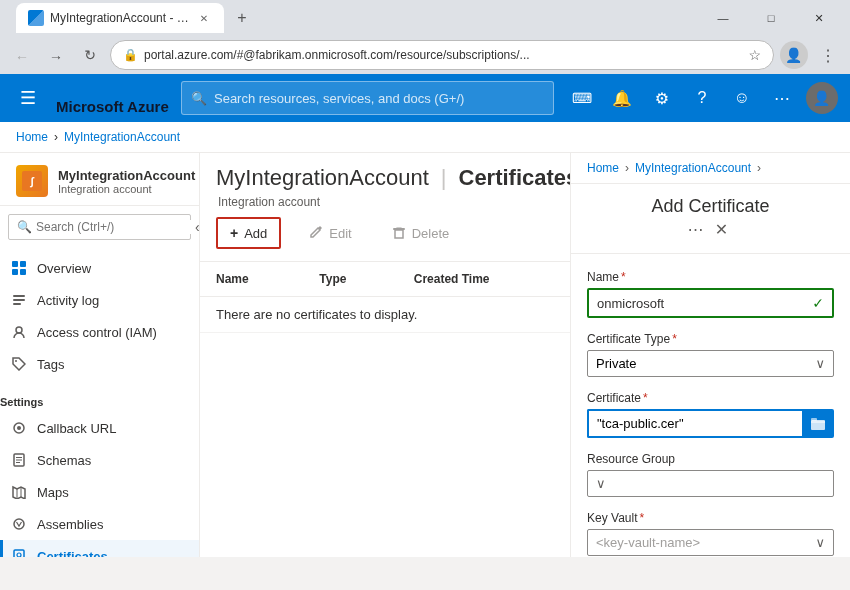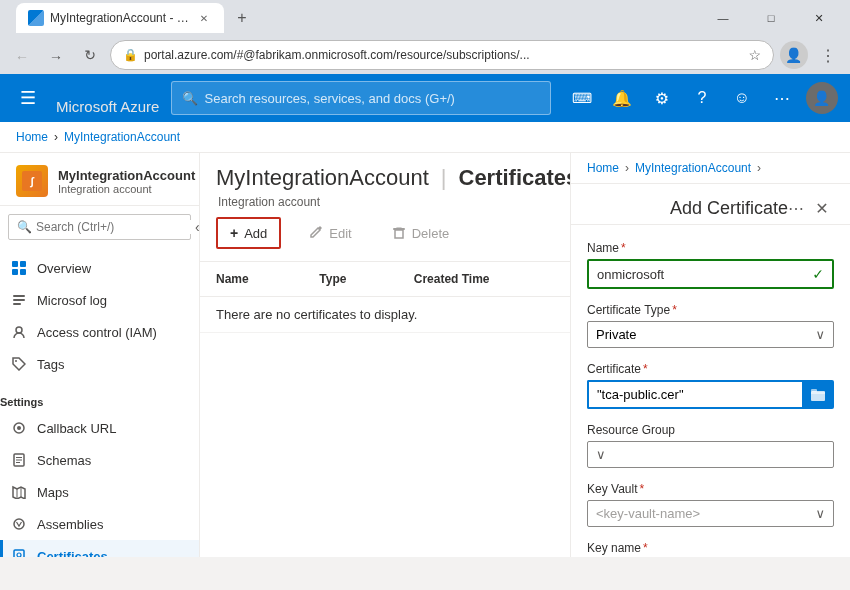--- a/index.html
+++ b/index.html
@@ -23,21 +23,21 @@
     .url-bar { flex: 1; display: flex; align-items: center; background: white; border: 1px solid #bbb; border-radius: 16px; padding: 4px 12px; gap: 6px; height: 30px; }
     .url-lock { color: #555; font-size: 12px; }
     .url-text { flex: 1; font-size: 12px; color: #333; }
     .url-star { color: #555; font-size: 14px; }
     .browser-menu { width: 28px; height: 28px; display: flex; align-items: center; justify-content: center; border-radius: 50%; cursor: pointer; font-size: 16px; color: #555; }
     .profile-btn { width: 28px; height: 28px; background: #ccc; border-radius: 50%; display: flex; align-items: center; justify-content: center; font-size: 14px; cursor: pointer; }
 
     
     .azure-header { background: #0078d4; display: flex; align-items: center; height: 48px; padding: 0 12px; gap: 12px; }
     .hamburger { color: white; font-size: 18px; cursor: pointer; width: 32px; height: 32px; display: flex; align-items: center; justify-content: center; }
-    .azure-logo { color: #e5e5e5; font-weight: 400; font-size: 15px; margin-top: 16px; }
+    .azure-logo { color: #0f172a; font-weight: 700; font-size: 15px; margin-top: 16px; }
     .azure-search { flex: 1; max-width: 380px; display: flex; align-items: center; background: rgba(255,255,255,0.15); border: 1px solid rgba(255,255,255,0.4); border-radius: 3px; padding: 4px 10px; gap: 6px; height: 34px; color: white; }
     .azure-search input { background: transparent; border: none; outline: none; color: white; font-size: 13px; flex: 1; }
     .azure-search input::placeholder { color: rgba(255,255,255,0.8); }
     .azure-header-right { margin-left: auto; display: flex; align-items: center; gap: 8px; }
     .header-icon-btn { width: 32px; height: 32px; display: flex; align-items: center; justify-content: center; color: white; cursor: pointer; font-size: 16px; }
     .header-avatar { width: 32px; height: 32px; background: #6c6c6c; border-radius: 50%; display: flex; align-items: center; justify-content: center; color: white; font-size: 14px; cursor: pointer; }
 
     
     .breadcrumb { padding: 8px 16px; display: flex; align-items: center; gap: 6px; font-size: 12px; color: #0078d4; background: white; border-bottom: 1px solid #edebe9; }
     .breadcrumb span { color: #323130; }
@@ -78,21 +78,21 @@
     
     .table-area { flex: 1; overflow-y: auto; background: white; }
     .table { width: 100%; border-collapse: collapse; }
     .table th { padding: 10px 16px; text-align: left; font-size: 12px; font-weight: 600; color: #323130; border-bottom: 1px solid #edebe9; background: white; }
     .table td { padding: 10px 16px; font-size: 13px; color: #323130; border-bottom: 1px solid #f3f2f1; }
     .empty-msg { padding: 20px 16px; font-size: 13px; color: #605e5c; }
 
     
     .right-panel { width: 280px; background: white; border-left: 1px solid #edebe9; display: flex; flex-direction: column; overflow-y: auto; flex-shrink: 0; }
     .panel-breadcrumb { padding: 8px 16px; font-size: 12px; color: #0078d4; background: white; border-bottom: 1px solid #edebe9; display: flex; gap: 6px; align-items: center; }
-    .panel-header { padding: 12px 16px 4px; display: flex; align-items: center; justify-content: flex-end; border-bottom: 1px solid #edebe9; }
+    .panel-header { padding: 12px 16px 12px; display: flex; align-items: center; justify-content: flex-end; border-bottom: 1px solid #edebe9; flex-direction: column; }
     .panel-title { font-size: 18px; font-weight: 300; color: #323130; }
     .panel-header-actions { display: flex; align-items: center; gap: 6px; }
     .panel-close { width: 24px; height: 24px; display: flex; align-items: center; justify-content: center; cursor: pointer; font-size: 16px; color: #605e5c; border-radius: 2px; }
     .panel-body { padding: 16px; display: flex; flex-direction: column; gap: 14px; }
 
     
     .form-group { display: flex; flex-direction: column; gap: 4px; justify-content: space-between; }
     .form-label { font-size: 12px; color: #323130; font-weight: 500; }
     .form-label .required { color: #c42b1c; margin-left: 2px; }
     .form-input { border: 1px solid #8a8886; border-radius: 2px; padding: 5px 8px; font-size: 13px; outline: none; display: flex; align-items: center; }
@@ -207,21 +207,21 @@
         <span>Overview</span>
       </div>
       <div class="nav-item">
         <div class="nav-item-icon">
           <svg width="14" height="14" viewBox="0 0 14 14">
               <rect x="1" y="2" width="12" height="2" fill="#605e5c" rx="1"></rect>
               <rect x="1" y="6" width="12" height="2" fill="#605e5c" rx="1"></rect>
               <rect x="1" y="10" width="8" height="2" fill="#605e5c" rx="1"></rect>
             </svg>
         </div>
-        <span>Microsof log</span>
+        <span>Activity log</span>
       </div>
       <div class="nav-item">
         <div class="nav-item-icon">
           <svg width="14" height="14" viewBox="0 0 14 14">
               <circle cx="7" cy="5" r="3" fill="none" stroke="#605e5c" stroke-width="1.5"></circle>
               <path d="M2 13c0-2.76 2.24-5 5-5s5 2.24 5 5" fill="none" stroke="#605e5c" stroke-width="1.5"></path>
             </svg>
         </div>
         <span>Access control (IAM)</span>
       </div>

